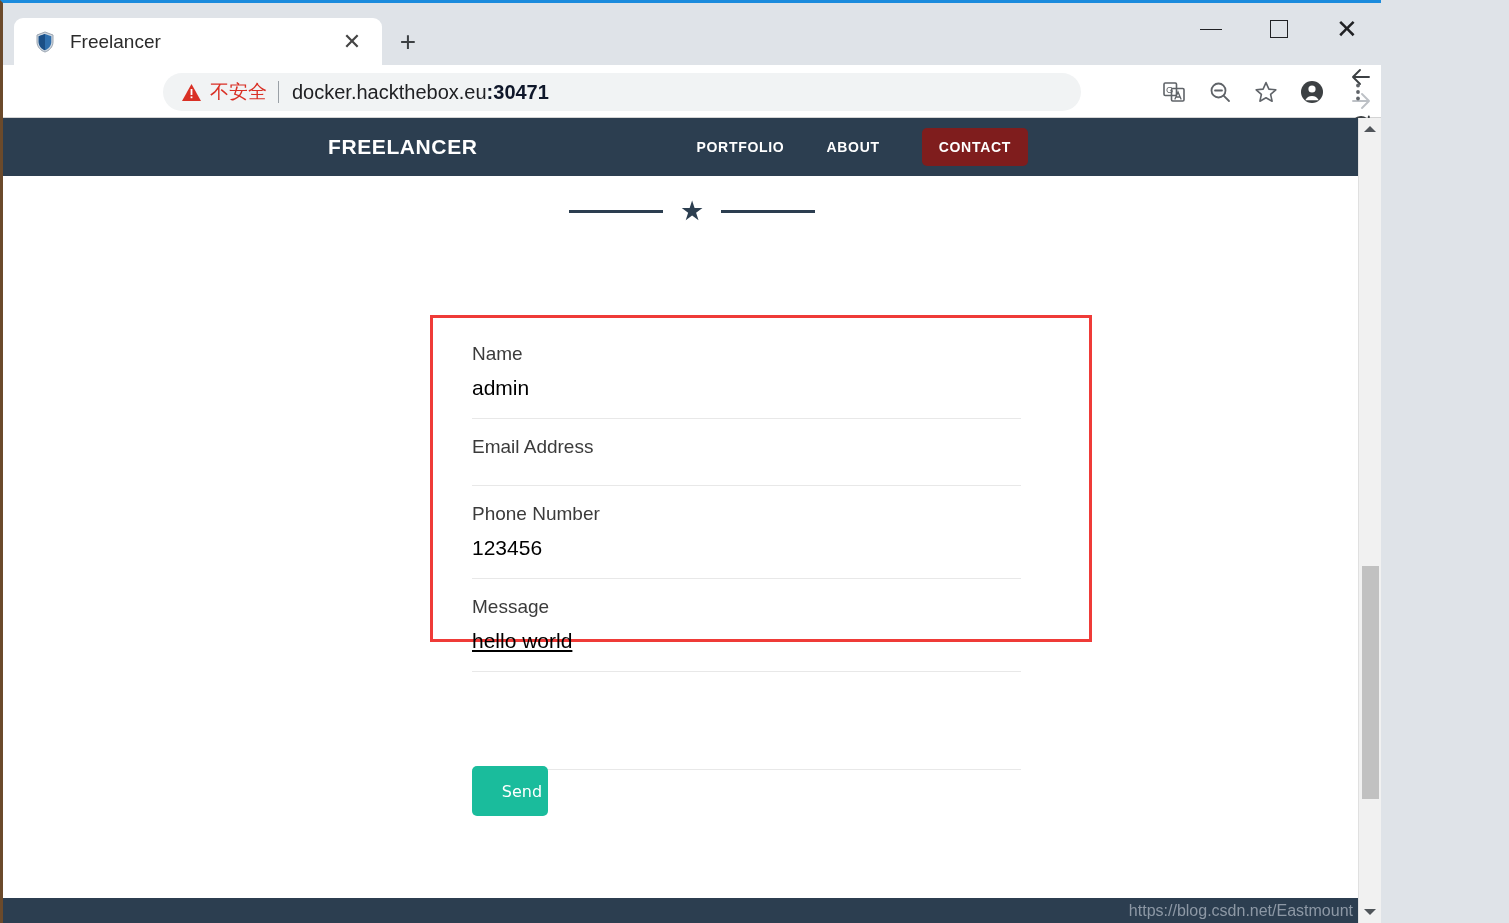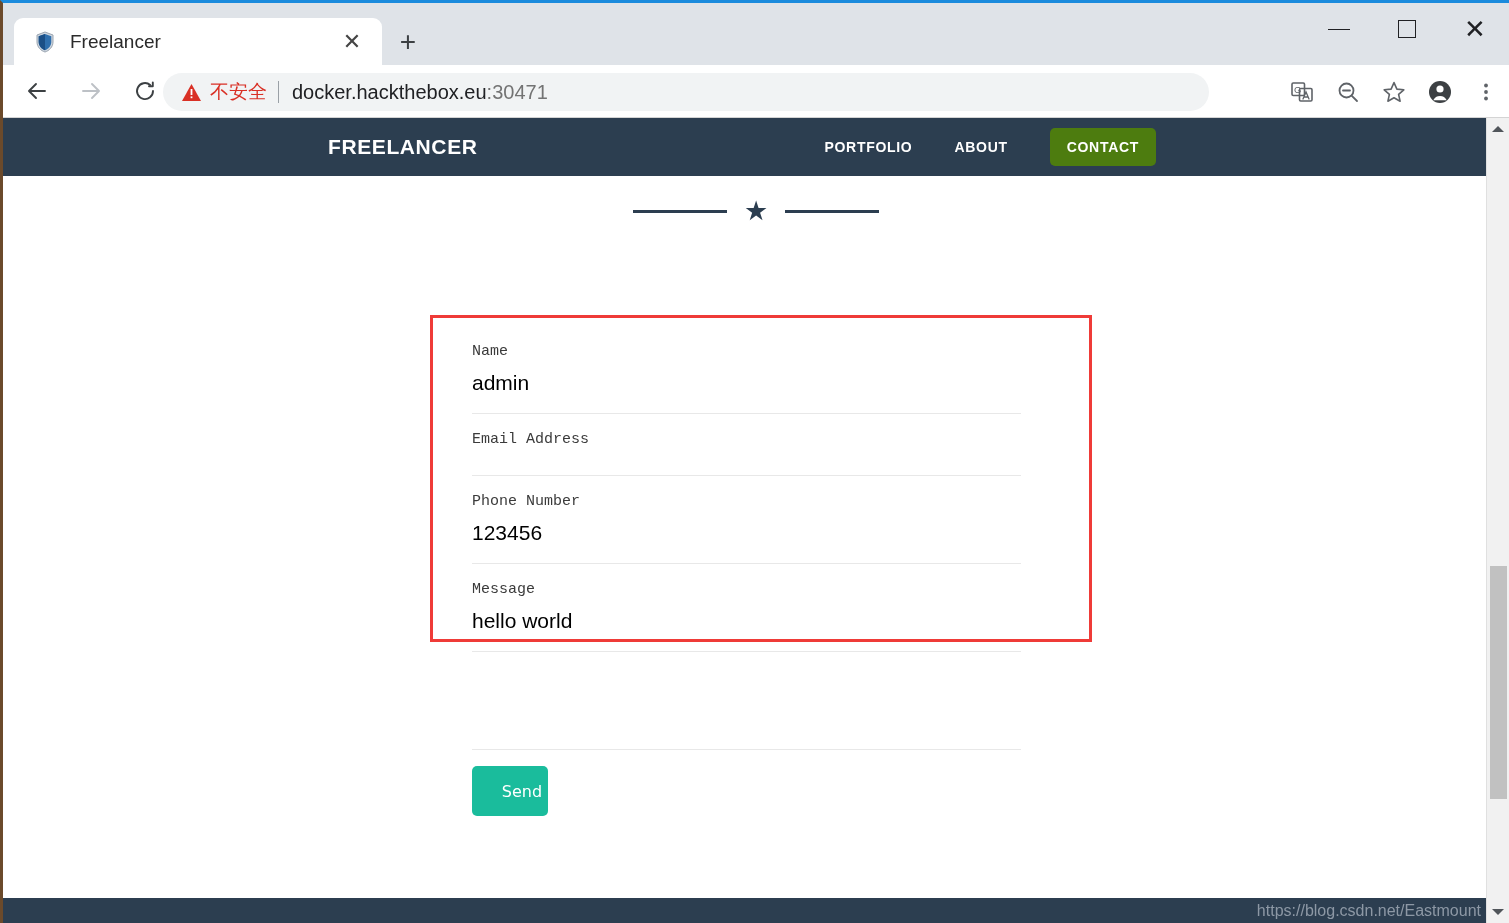--- a/index.html
+++ b/index.html
@@ -4,21 +4,21 @@
 <style>
   * { box-sizing: border-box; margin: 0; padding: 0; }
   html, body {
     width: 1509px; height: 923px;
     overflow: hidden;
     font-family: "Liberation Sans", sans-serif;
     background: #dfe3e8;
   }
   #screen {
     position: relative;
-    width: 1509px; height: 923px;
+    width: 1381px; height: 923px;
     background: #dfe3e8;
     border-top: 3px solid #1b8bdd;
     border-left: 3px solid #6b4a2b;
   }
 
   
   .tabstrip {
     position: absolute; top: 0; left: 0; right: 0; height: 62px;
     background: #dfe3e8;
   }
@@ -64,22 +64,23 @@
     cursor: pointer; color: #202124;
   }
   .wc-min { width: 22px; height: 1px; background: #202124; }
   .wc-max { width: 18px; height: 18px; border: 1.6px solid #202124; }
   .wc-close { font-size: 26px; line-height: 1; font-weight: 300; }
 
   
   .toolbar {
     position: absolute; top: 62px; left: 0; right: 0; height: 53px;
     background: #ffffff;
-    display: flex; align-items: center;
+    display: flex; align-items: flex-end;
     border-bottom: 1px solid #d4d4d4;
+    flex-direction: column;
   }
   .nav-btn {
     width: 40px; height: 40px; margin-left: 14px;
     display: flex; align-items: center; justify-content: center;
     cursor: pointer;
   }
   .omnibox {
     position: absolute; left: 160px; right: 300px; top: 8px;
     height: 38px;
     background: #f1f3f4; border-radius: 19px;
@@ -93,21 +94,21 @@
     margin-right: 11px;
   }
   .omni-div {
     width: 1px; height: 22px; background: #9aa0a6; margin-right: 13px;
   }
   .omni-url {
     font-size: 20px; color: #202124;
     font-family: "Liberation Sans", sans-serif;
     white-space: nowrap;
   }
-  .omni-url .port { color: #737373; }
+  .omni-url .port { color: #0f172a; font-weight: bold; }
   .tb-icons {
     position: absolute; right: 0; top: 6px; height: 42px;
     display: flex; align-items: center;
   }
   .tb-icon {
     width: 46px; height: 42px;
     display: flex; align-items: center; justify-content: center;
     cursor: pointer; color: #5f6368;
   }
 
@@ -132,21 +133,21 @@
     position: absolute; right: 353px; top: 0; height: 58px;
     display: flex; align-items: center; gap: 8px;
   }
   .navlink {
     color: #ffffff; font-size: 14px; font-weight: bold;
     letter-spacing: 0.7px; margin-right: 34px;
     cursor: pointer;
     font-family: "Liberation Sans", sans-serif;
   }
   .navlink.cta {
-    background: #4d7c0f; color: #fff;
+    background: #7f1d1d; color: #fff;
     padding: 11px 17px; border-radius: 5px;
     margin-right: 0;
   }
 
   .page-title {
     text-align: center;
     margin-top: 47px;
     font-size: 41px; font-weight: bold;
     color: #2c3e50; letter-spacing: 0.5px;
     font-family: "Liberation Sans", sans-serif;
@@ -166,30 +167,30 @@
   }
   .form-inner {
     position: absolute; left: 469px; top: 210px; width: 549px;
   }
   .field {
     padding-top: 17px; padding-bottom: 16px;
     border-bottom: 1px solid #e8e8e8;
   }
   .field:first-child { padding-top: 15px; }
   .field-label {
-    font-size: 15px; color: #3b3b3b;
-    font-family: Liberation Mono, monospace;
+    font-size: 19px; color: #3b3b3b;
+    font-family: Liberation Sans, sans-serif;
     margin-bottom: 11px;
   }
   .field-value {
     font-size: 21px; color: #000000;
     font-family: "Liberation Sans", sans-serif;
     min-height: 26px;
   }
-  .field.tall .field-value { min-height: 26px; }
+  .field.tall .field-value { min-height: 26px; text-decoration: underline; }
   .spacer-field {
     height: 98px; border-bottom: 1px solid #e8e8e8;
   }
   .send-btn {
     position: absolute; left: 469px; top: 648px;
     background: #1abc9c; color: #ffffff;
     border: none; border-radius: 5px;
     width: 76px; height: 50px;
     font-size: 16px;
     font-family: "DejaVu Sans", sans-serif;

